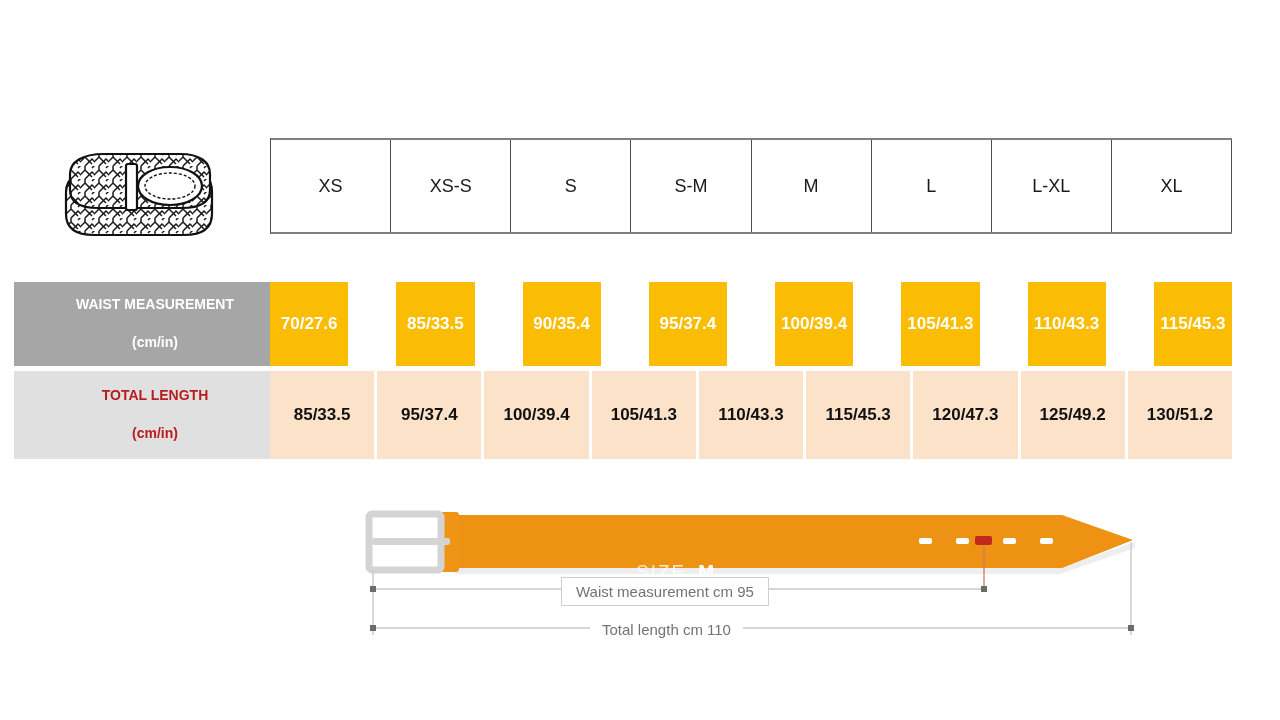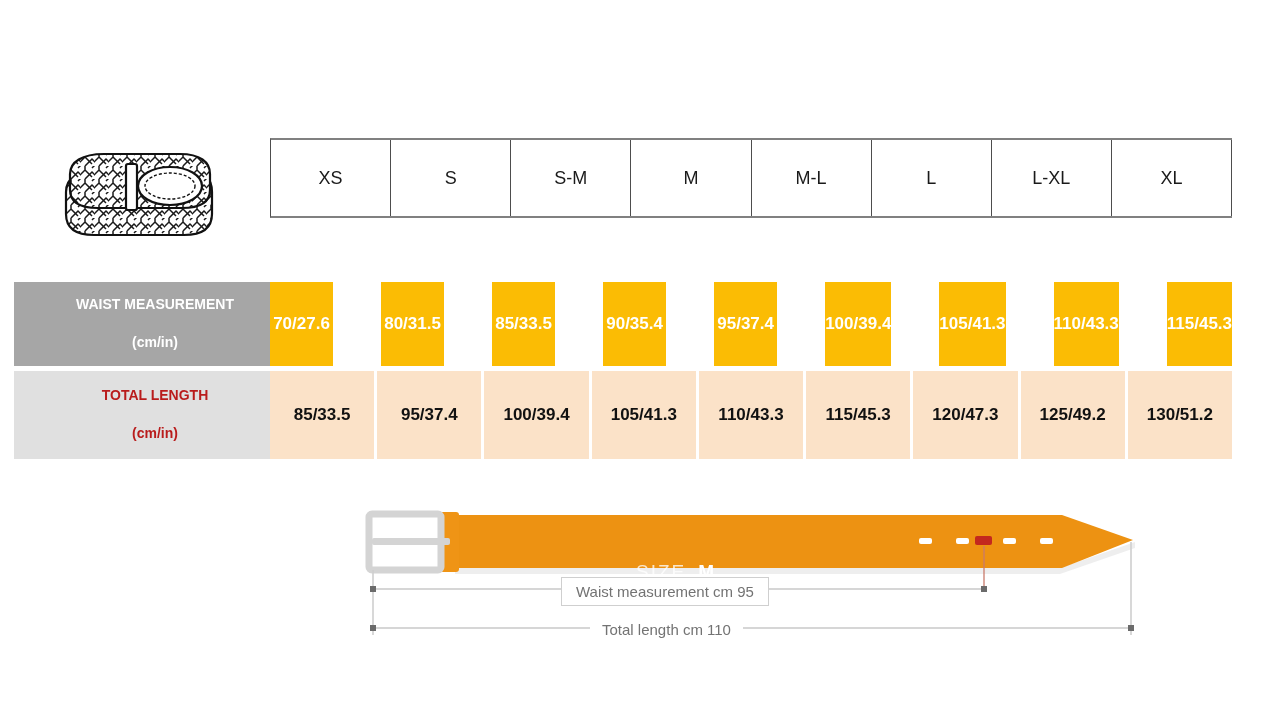--- a/index.html
+++ b/index.html
@@ -25,21 +25,21 @@
     top: 140px;
     width: 170px;
     height: 105px;
   }
 
   
   #size-header-table {
     left: 270px;
     top: 138px;
     width: 962px;
-    height: 80px;
+    height: 96px;
     display: flex;
     border-top: 2px solid #808080;
     border-bottom: 2px solid #808080;
     border-left: 1px solid #4d4d4d;
     box-sizing: border-box;
   }
   #size-header-table .hcell {
     flex: 1 1 0;
     border-right: 1px solid #4d4d4d;
     box-sizing: border-box;
@@ -187,36 +187,35 @@
 
     <rect x="74" y="24" width="11" height="46" rx="2" fill="#ffffff" stroke="#111111" stroke-width="2.2"></rect>
 
     <ellipse cx="118" cy="46" rx="32" ry="19" fill="#ffffff" stroke="#111111" stroke-width="2.2"></ellipse>
     <ellipse cx="118" cy="46" rx="25" ry="13" fill="none" stroke="#111111" stroke-width="1.4" stroke-dasharray="3 2"></ellipse>
   </svg>
 </div>
 
 <div class="abs" id="size-header-table">
   <div class="hcell">XS</div>
+  <div class="hcell">XS-S</div>
   <div class="hcell">S</div>
   <div class="hcell">S-M</div>
   <div class="hcell">M</div>
-  <div class="hcell">M-L</div>
   <div class="hcell">L</div>
   <div class="hcell">L-XL</div>
   <div class="hcell">XL</div>
 </div>
 
 <div class="row-label" id="waist-row-label">
   <span>WAIST MEASUREMENT</span>
   <span class="unit">(cm/in)</span>
 </div>
 <div class="row-band" id="waist-row-band">
   <div class="dcell">70/27.6</div>
-  <div class="dcell">80/31.5</div>
   <div class="dcell">85/33.5</div>
   <div class="dcell">90/35.4</div>
   <div class="dcell">95/37.4</div>
   <div class="dcell">100/39.4</div>
   <div class="dcell">105/41.3</div>
   <div class="dcell">110/43.3</div>
   <div class="dcell">115/45.3</div>
 </div>
 
 <div class="row-label" id="length-row-label">

